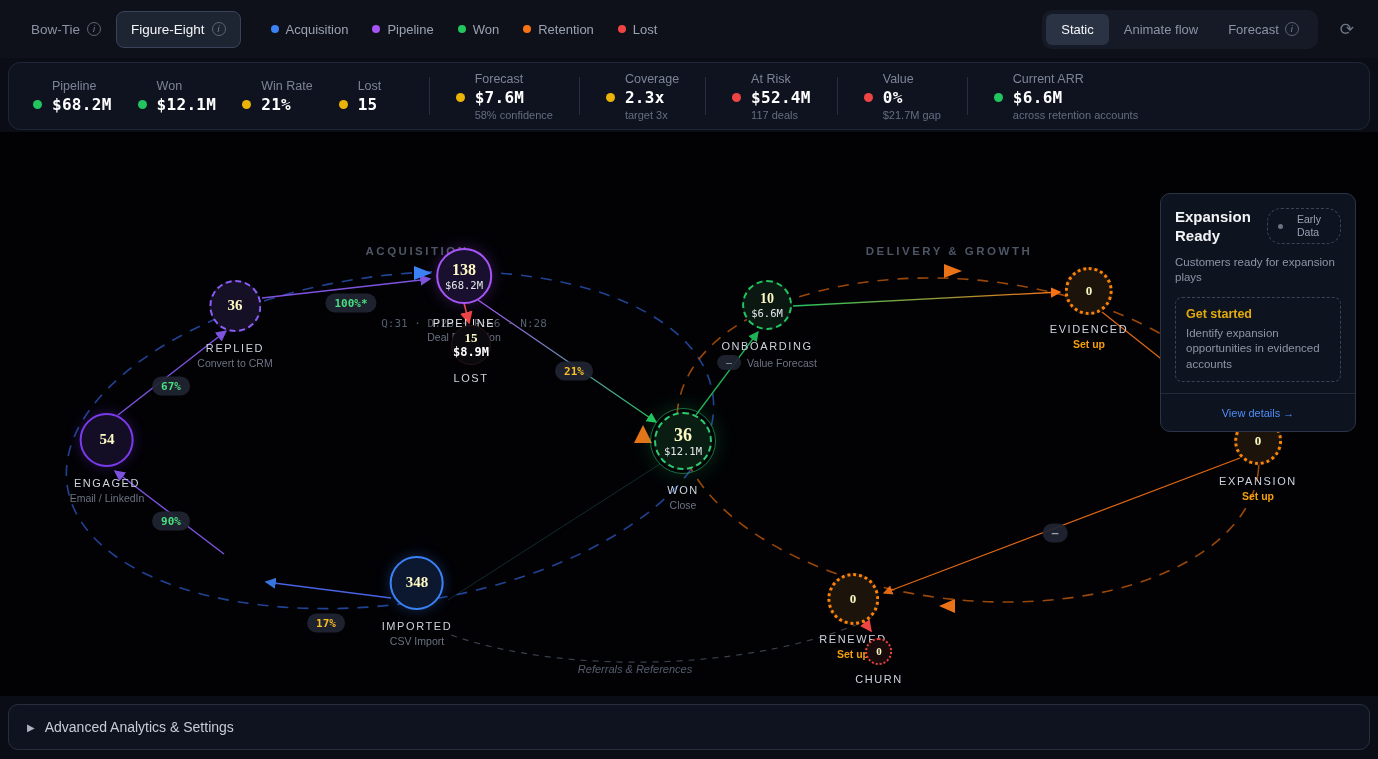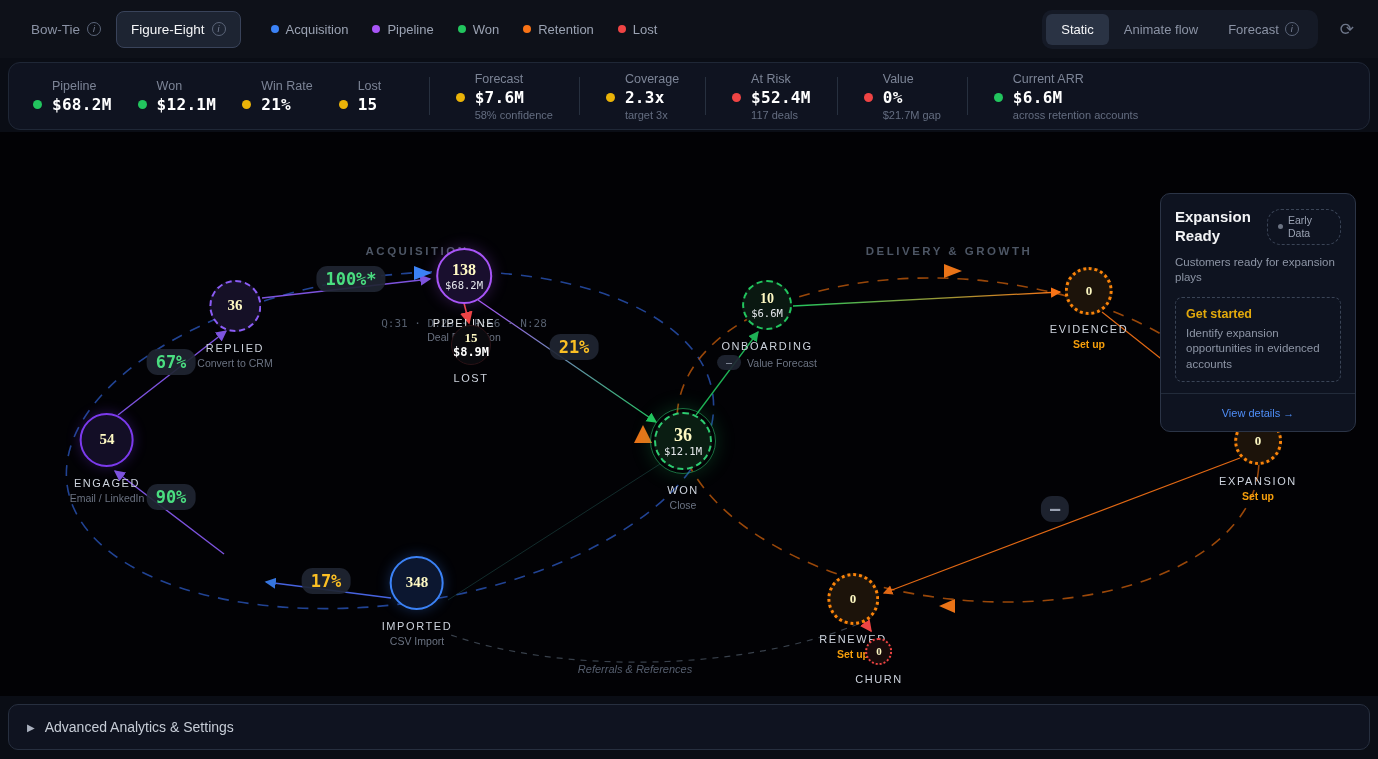--- a/index.html
+++ b/index.html
@@ -28,41 +28,41 @@
   .stat .sdot { position:absolute; left:0; top:21px; width:9px; height:9px; border-radius:50%; }
   .stat .s-label { font-size:12.5px; color:#7c8496; margin-bottom:2px; }
   .stat .s-value { font-family:"DejaVu Sans Mono",monospace; font-weight:bold; font-size:16px; color:#ffffff; letter-spacing:.3px; }
   .stat .s-sub { font-size:11px; color:#646d80; margin-top:2px; white-space:nowrap; }
   .stat-divider { width:1px; height:38px; background:#27303f; flex:none; }
 
   
   .canvas { position:relative; width:1378px; height:564px; background:#020205; overflow:hidden; }
   .canvas svg.edges { position:absolute; left:0; top:0; z-index:1; }
   .section-label { position:absolute; transform:translateX(-50%); font-size:11.5px; font-weight:bold; letter-spacing:2.5px; color:#4d5665; z-index:2; white-space:nowrap; }
-  .pill { position:absolute; transform:translate(-50%,-50%); background:rgba(31,37,50,.92); border-radius:11px; padding:3px 9px; font-family:"DejaVu Sans Mono",monospace; font-size:17px; font-weight:bold; z-index:12; white-space:nowrap; }
+  .pill { position:absolute; transform:translate(-50%,-50%); background:rgba(31,37,50,.92); border-radius:11px; padding:3px 9px; font-family:"DejaVu Sans Mono",monospace; font-size:11px; font-weight:bold; z-index:12; white-space:nowrap;margin-top:24px; }
   .referral { position:absolute; transform:translateX(-50%); font-size:11px; font-style:italic; color:#555e6e; z-index:2; white-space:nowrap; }
 
   .node { position:absolute; transform:translateX(-50%); display:flex; flex-direction:column; align-items:center; z-index:10; cursor:pointer; }
   .circle { border-radius:50%; display:flex; flex-direction:column; align-items:center; justify-content:center; line-height:1.15; }
   .count { font-family:Liberation Serif, serif; font-weight:bold; color:#fef9c3; }
   .amt { font-family:"DejaVu Sans Mono",monospace; font-size:10.5px; color:#e3e6ea; white-space:nowrap; }
   .n-label { font-size:11px; letter-spacing:1.6px; color:#cdd3dd; margin-top:10px; white-space:nowrap; }
   .n-sub { font-size:10.5px; color:#6b7382; margin-top:3px; white-space:nowrap; display:flex; align-items:center; gap:6px; }
   .n-setup { font-size:10.5px; font-weight:bold; color:#f59e0b; margin-top:3px; cursor:pointer; }
   .sub-pill { background:rgba(31,37,50,.92); border-radius:10px; padding:2px 9px; color:#9aa2b2; font-family:"DejaVu Sans Mono",monospace; font-size:10px; }
   .ring { border-radius:50%; padding:3px; border:1.5px solid rgba(46,204,113,.55); box-shadow:0 0 20px rgba(34,197,94,.22); }
   .breakdown-wrap { position:relative; margin-top:12px; height:14px; display:flex; align-items:center; justify-content:center; }
   .breakdown { font-family:"DejaVu Sans Mono",monospace; font-size:11px; color:#555e6d; white-space:nowrap; }
   .overlay-label { position:absolute; left:50%; transform:translateX(-50%); font-size:11px; letter-spacing:1.6px; color:#e3e6ea; white-space:nowrap; }
 
   
   .panel { position:absolute; left:1160px; top:61px; width:196px; background:#0e1320; border:1px solid #2b3446; border-radius:10px; padding:14px 14px 12px 14px; z-index:30; }
-  .panel-head { display:flex; justify-content:space-between; align-items:center; }
+  .panel-head { display:flex; justify-content:space-between; align-items:flex-start; }
   .panel-title { font-size:15px; font-weight:bold; color:#f3f4f6; line-height:1.25; width:86px; }
-  .badge { display:flex; align-items:center; gap:5px; border:1px dashed #3a4456; border-radius:14px; padding:4px 10px; font-size:10.5px; color:#9aa2b2; line-height:1.25; max-width:74px; }
+  .badge { display:flex; align-items:center; gap:14px; border:1px dashed #3a4456; border-radius:14px; padding:4px 10px; font-size:10.5px; color:#9aa2b2; line-height:1.25; max-width:74px; }
   .badge .bdot { width:5px; height:5px; border-radius:50%; background:#6b7382; flex:none; }
   .panel-desc { font-size:11.5px; color:#8d95a5; line-height:1.35; margin-top:9px; }
   .cta-box { border:1px dashed #3a4456; border-radius:7px; padding:9px 10px; margin-top:11px; }
   .cta-title { font-size:12.5px; font-weight:bold; color:#e2a90c; }
   .cta-desc { font-size:11.5px; color:#8d95a5; line-height:1.35; margin-top:5px; }
   .panel-divider { height:1px; background:#222b3a; margin:11px -14px 0 -14px; }
   .panel-link { display:block; text-align:center; font-size:11px; color:#4f8ef7; margin-top:13px; cursor:pointer; text-decoration:none; }
 
   
   .footer-wrap { padding:8px; }
@@ -332,21 +332,21 @@
   <div class="node" style="left:879px; top:506px;">
     <div class="circle" style="width:27px;height:27px;border:2px dotted #ef4444;background:#170b0b;">
       <span class="count" style="font-size:11px;">0</span>
     </div>
     <div class="n-label" style="margin-top:8px;">CHURN</div>
   </div>
 
   <div class="pill" style="left: 351px; top: 147px; color: rgb(74, 222, 128);">100%*</div>
   <div class="pill" style="left: 171px; top: 230px; color: rgb(74, 222, 128);">67%</div>
   <div class="pill" style="left: 171px; top: 365px; color: rgb(74, 222, 128);">90%</div>
-  <div class="pill" style="left: 326px; top: 449px; color: rgb(251, 191, 36);">17%</div>
+  <div class="pill" style="left: 326px; top: 467px; color: rgb(251, 191, 36);">17%</div>
   <div class="pill" style="left: 574px; top: 215px; color: rgb(251, 191, 36);">21%</div>
   <div class="pill" style="left: 1055px; top: 377px; color: rgb(154, 162, 178);">—</div>
 
   <div class="referral" style="left:635px; top:531px;">Referrals &amp; References</div>
 
   <div class="panel">
     <div class="panel-head">
       <div class="panel-title">Expansion Ready</div>
       <div class="badge">
         <span class="bdot"></span>

